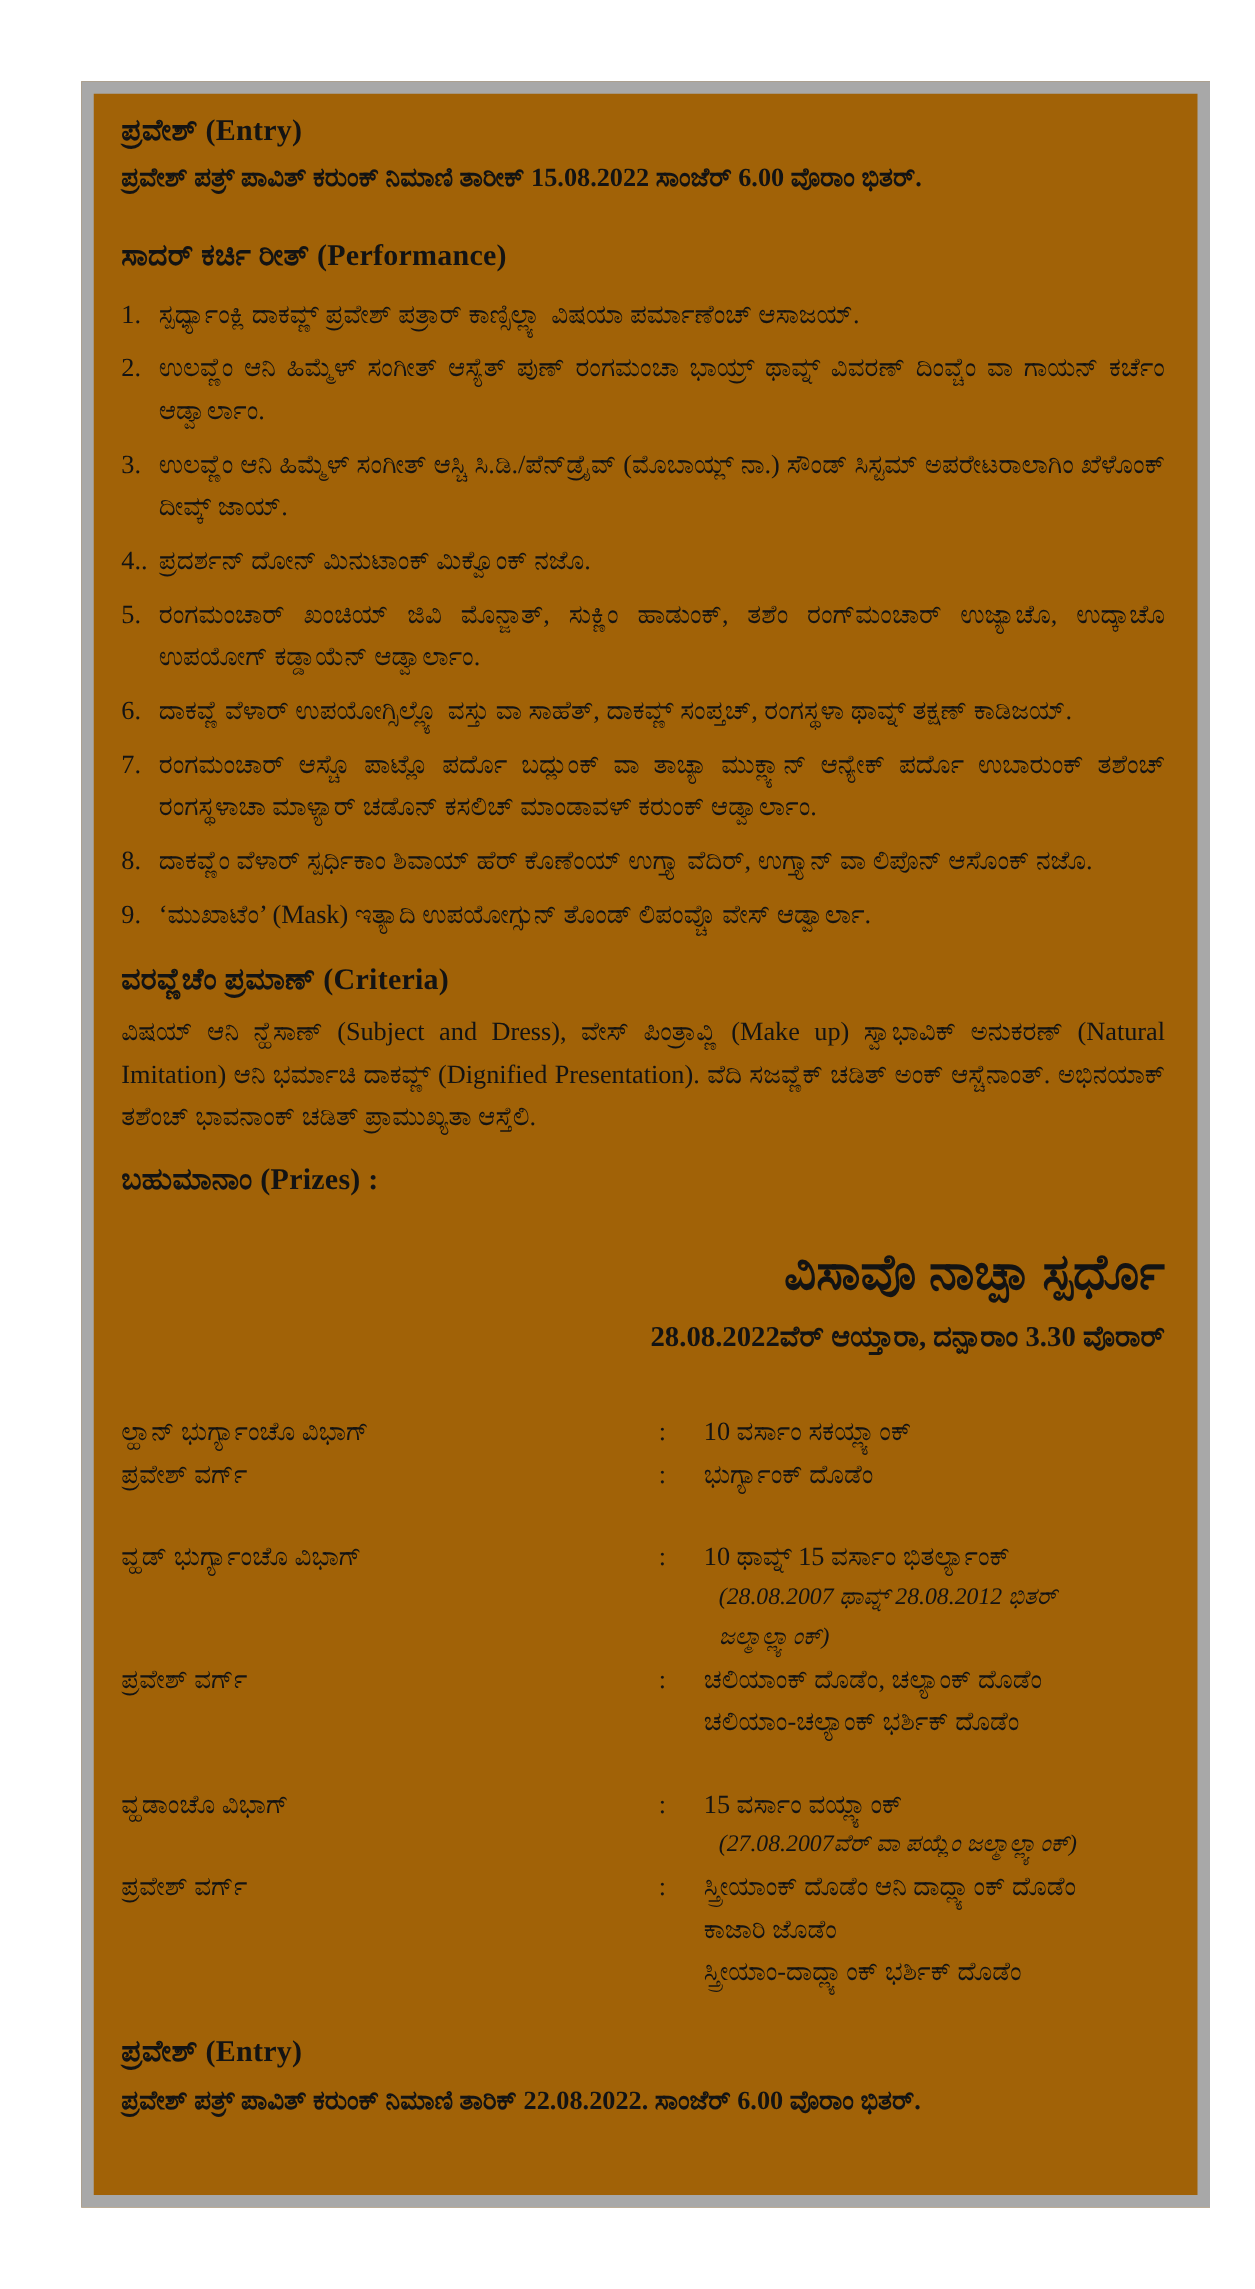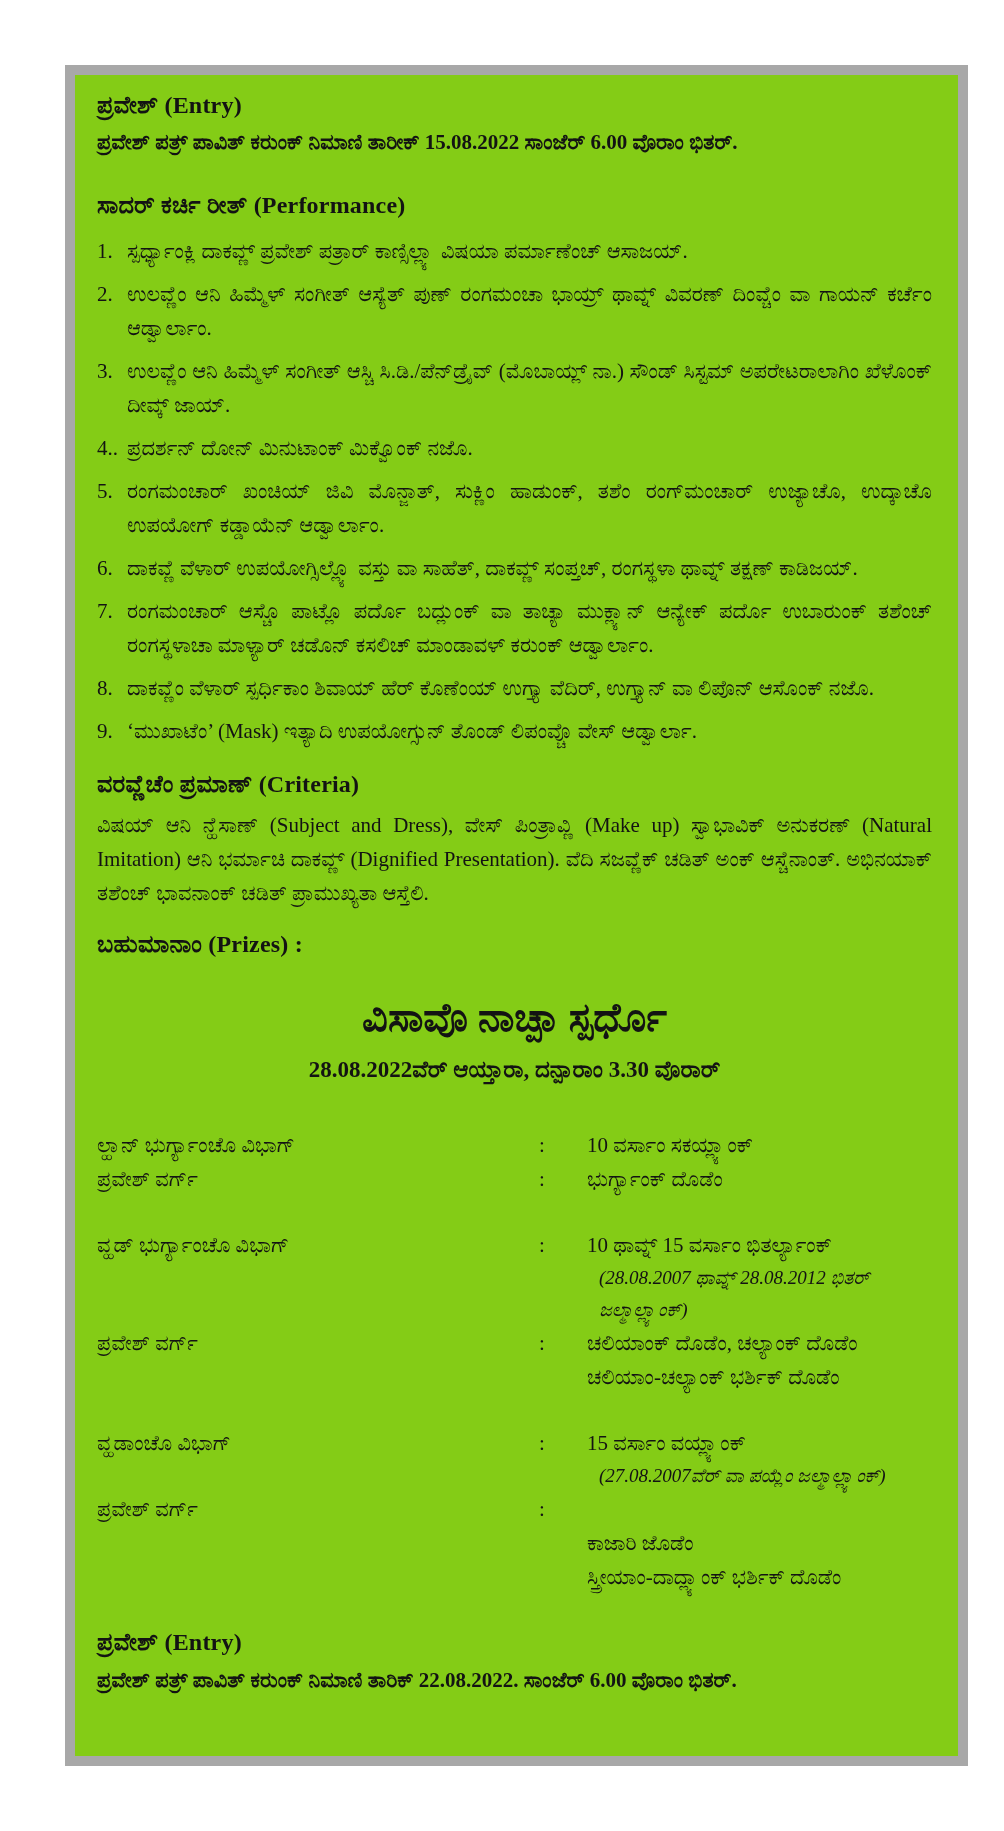--- a/index.html
+++ b/index.html
@@ -3,55 +3,55 @@
 <meta charset="utf-8">
 <style>
   html,body{margin:0;padding:0;}
   body{
     width:1004px;height:1831px;background:#ffffff;color:#131313;
     font-family:"Liberation Serif","DejaVu Serif",serif;
     position:relative;overflow:hidden;
   }
   .frame{
     position:absolute;left:65px;top:65px;width:903px;height:1701px;
-    box-sizing:border-box;border:10px solid #a8a8a8;background:#84cc16;
+    box-sizing:border-box;border:10px solid #a8a8a8;background:#a16207;
     padding:8px 26px 0 22px;
   }
   h2{
     font-size:24px;font-weight:bold;margin:0;line-height:1.35;
     letter-spacing:0.2px;
   }
   .para{
     font-size:21px;line-height:34px;margin:4px 0 0 0;text-align:justify;
   }
   .bold{font-weight:bold;}
   .sec-entry-top h2{margin-top:6px;}
   .sec-performance h2{margin-top:30px;margin-bottom:12px;}
   .rule-list{margin:0;padding:0;list-style:none;}
   .rule-item{
     display:flex;margin:0 0 9px 0;font-size:21px;line-height:34px;
   }
   .rule-num{flex:0 0 30px;}
   .rule-text{flex:1;text-align:justify;}
   .sec-criteria h2{margin-top:20px;margin-bottom:8px;}
   .sec-prizes h2{margin-top:18px;margin-bottom:8px;}
-  .sec-competition{text-align:center;margin-top:32px;}
+  .sec-competition{text-align:right;margin-top:32px;}
   .comp-title{
     font-size:40px;font-weight:bold;line-height:1.25;margin:0;
   }
   .comp-subtitle{
     font-size:27px;font-weight:bold;margin-top:8px;line-height:1.2;
   }
   .comp-subtitle sup{font-size:16px;}
   .comp-date{
     font-size:23px;font-weight:bold;margin-top:12px;line-height:1.3;
   }
   .sec-categories{margin-top:44px;}
   .cat-group{margin-bottom:32px;}
-  .cat-row{display:flex;font-size:21px;line-height:34px;gap:12px;}
+  .cat-row{display:flex;font-size:21px;line-height:34px;}
   .cat-label{flex:0 0 430px;}
   .cat-colon{flex:0 0 36px;text-align:left;}
   .cat-value{flex:1;}
   .cat-note{
     font-style:italic;font-size:19px;padding-left:12px;line-height:32px;
   }
   .sec-entry-bottom h2{margin-top:6px;}
 </style>
 </head>
 <body>
@@ -168,20 +168,21 @@
         <span class="cat-value">15 ವರ್ಸಾಂ ವಯ್ಲ್ಯಾಂಕ್</span>
       </div>
       <div class="cat-row">
         <span class="cat-label"></span>
         <span class="cat-colon"></span>
         <span class="cat-value cat-note">(27.08.2007ವೆರ್ ವಾ ಪಯ್ಲೆಂ ಜಲ್ಮಾಲ್ಲ್ಯಾಂಕ್)</span>
       </div>
       <div class="cat-row">
         <span class="cat-label">ಪ್ರವೇಶ್ ವರ್ಗ್</span>
         <span class="cat-colon">:</span>
+        <span class="cat-value">ಸ್ತ್ರೀಯಾಂಕ್ ದೊಡೆಂ ಆನಿ ದಾದ್ಲ್ಯಾಂಕ್ ದೊಡೆಂ</span>
       </div>
       <div class="cat-row">
         <span class="cat-label"></span>
         <span class="cat-colon"></span>
         <span class="cat-value">ಕಾಜಾರಿ ಜೊಡೆಂ</span>
       </div>
       <div class="cat-row">
         <span class="cat-label"></span>
         <span class="cat-colon"></span>
         <span class="cat-value">ಸ್ತ್ರೀಯಾಂ-ದಾದ್ಲ್ಯಾಂಕ್ ಭರ್ಶಿಕ್ ದೊಡೆಂ</span>

